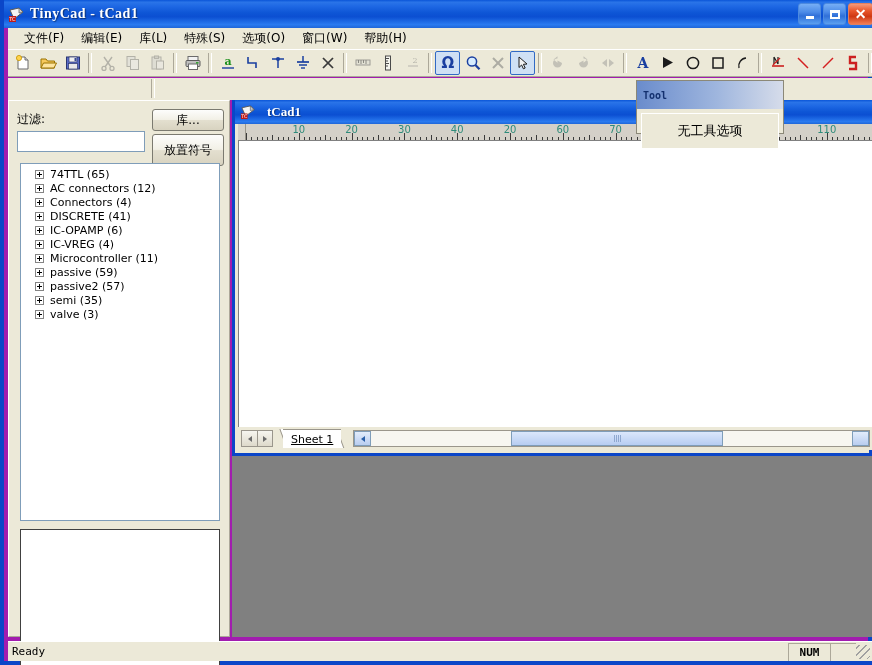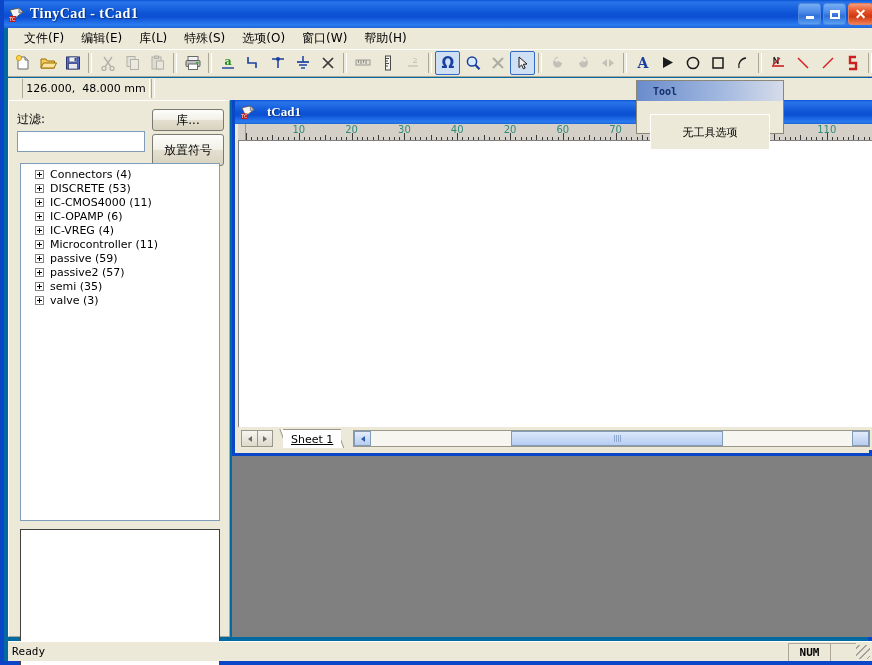--- a/index.html
+++ b/index.html
@@ -17,21 +17,21 @@
     box-sizing: border-box;
   }
 
   
   .win-frame {
     position: absolute;
     left: 0; top: 0; width: 872px; height: 665px;
     box-sizing: border-box;
     border: 4px solid #0b46c8;
     border-top: none;
-    background: #0369a1;
+    background: #a21caf;
   }
   .titlebar {
     position: absolute; left: 0; top: 0; width: 872px; height: 28px;
     background: linear-gradient(to bottom,
         #0a55d8 0%, #2a74e8 8%, #1e68e4 22%, #0e56d6 45%,
         #0b4fd2 60%, #2a7af0 88%, #1f66d8 100%);
     display: flex; align-items: center;
     box-sizing: border-box;
     padding-left: 4px;
   }
@@ -375,41 +375,41 @@
 
   
   .tool-panel {
     position: absolute; left: 632px; top: 80px; width: 148px; height: 54px;
     background: #ece9d8;
     border: 1px solid #8b8878;
     box-sizing: border-box;
     z-index: 40;
   }
   .tool-caption {
-    height: 20px;
+    height: 28px;
     background: linear-gradient(to right, #6a8ccc 0%, #9fb6de 55%, #d6dcea 100%);
     display: flex; align-items: center;
-    padding-left: 16px;
+    padding-left: 6px;
     box-sizing: border-box;
   }
   .tool-caption-text {
     font-family: "DejaVu Sans Mono", monospace;
     font-size: 10px;
     font-weight: bold;
     color: #13306e;
   }
   .tool-body {
     height: 36px;
-    margin: 13px;
+    margin: 4px;
     background: #ece9d8;
     border: 1px solid #ffffff;
     box-sizing: border-box;
     display: flex; align-items: center; justify-content: center;
     font-family: "DejaVu Sans", sans-serif;
-    font-size: 11px;
+    font-size: 13px;
     color: #000;
   }
 
   
   .statusbar {
     position: absolute; left: 4px; top: 641px; width: 864px; height: 20px;
     background: #ece9d8;
     border-top: 1px solid #ffffff;
     box-sizing: border-box;
     display: flex; align-items: center;
@@ -699,42 +699,45 @@
         <svg class="ico" width="18" height="18" viewBox="0 0 18 18">
           <polyline points="12,3 6,3 6,9 12,9 12,15 5,15" fill="none" stroke="#cc2020" stroke-width="2.4"></polyline>
         </svg>
       </div>
 
       <div class="tb-sep"></div>
 
     </div>
 
     <div class="coordbar">
-      <div class="coord-box">126.000,  48.000 mm</div>
       <div class="coord-sep"></div>
     </div>
 
     <div class="left-dock">
       <div class="filter-label">过滤:</div>
       <input class="filter-input" type="text" value="" style="">
       <div class="btn-xp btn-lib">库...</div>
       <div class="btn-xp btn-place">放置符号</div>
 
       <div class="tree-panel" id="tree-panel">
           <div class="tree-row">
             <span class="expander"></span>
+            <span>74TTL (65)</span>
+          </div>
+          <div class="tree-row">
+            <span class="expander"></span>
+            <span>AC connectors (12)</span>
+          </div>
+          <div class="tree-row">
+            <span class="expander"></span>
             <span>Connectors (4)</span>
           </div>
           <div class="tree-row">
             <span class="expander"></span>
-            <span>DISCRETE (53)</span>
-          </div>
-          <div class="tree-row">
-            <span class="expander"></span>
-            <span>IC-CMOS4000 (11)</span>
+            <span>DISCRETE (41)</span>
           </div>
           <div class="tree-row">
             <span class="expander"></span>
             <span>IC-OPAMP (6)</span>
           </div>
           <div class="tree-row">
             <span class="expander"></span>
             <span>IC-VREG (4)</span>
           </div>
           <div class="tree-row">

